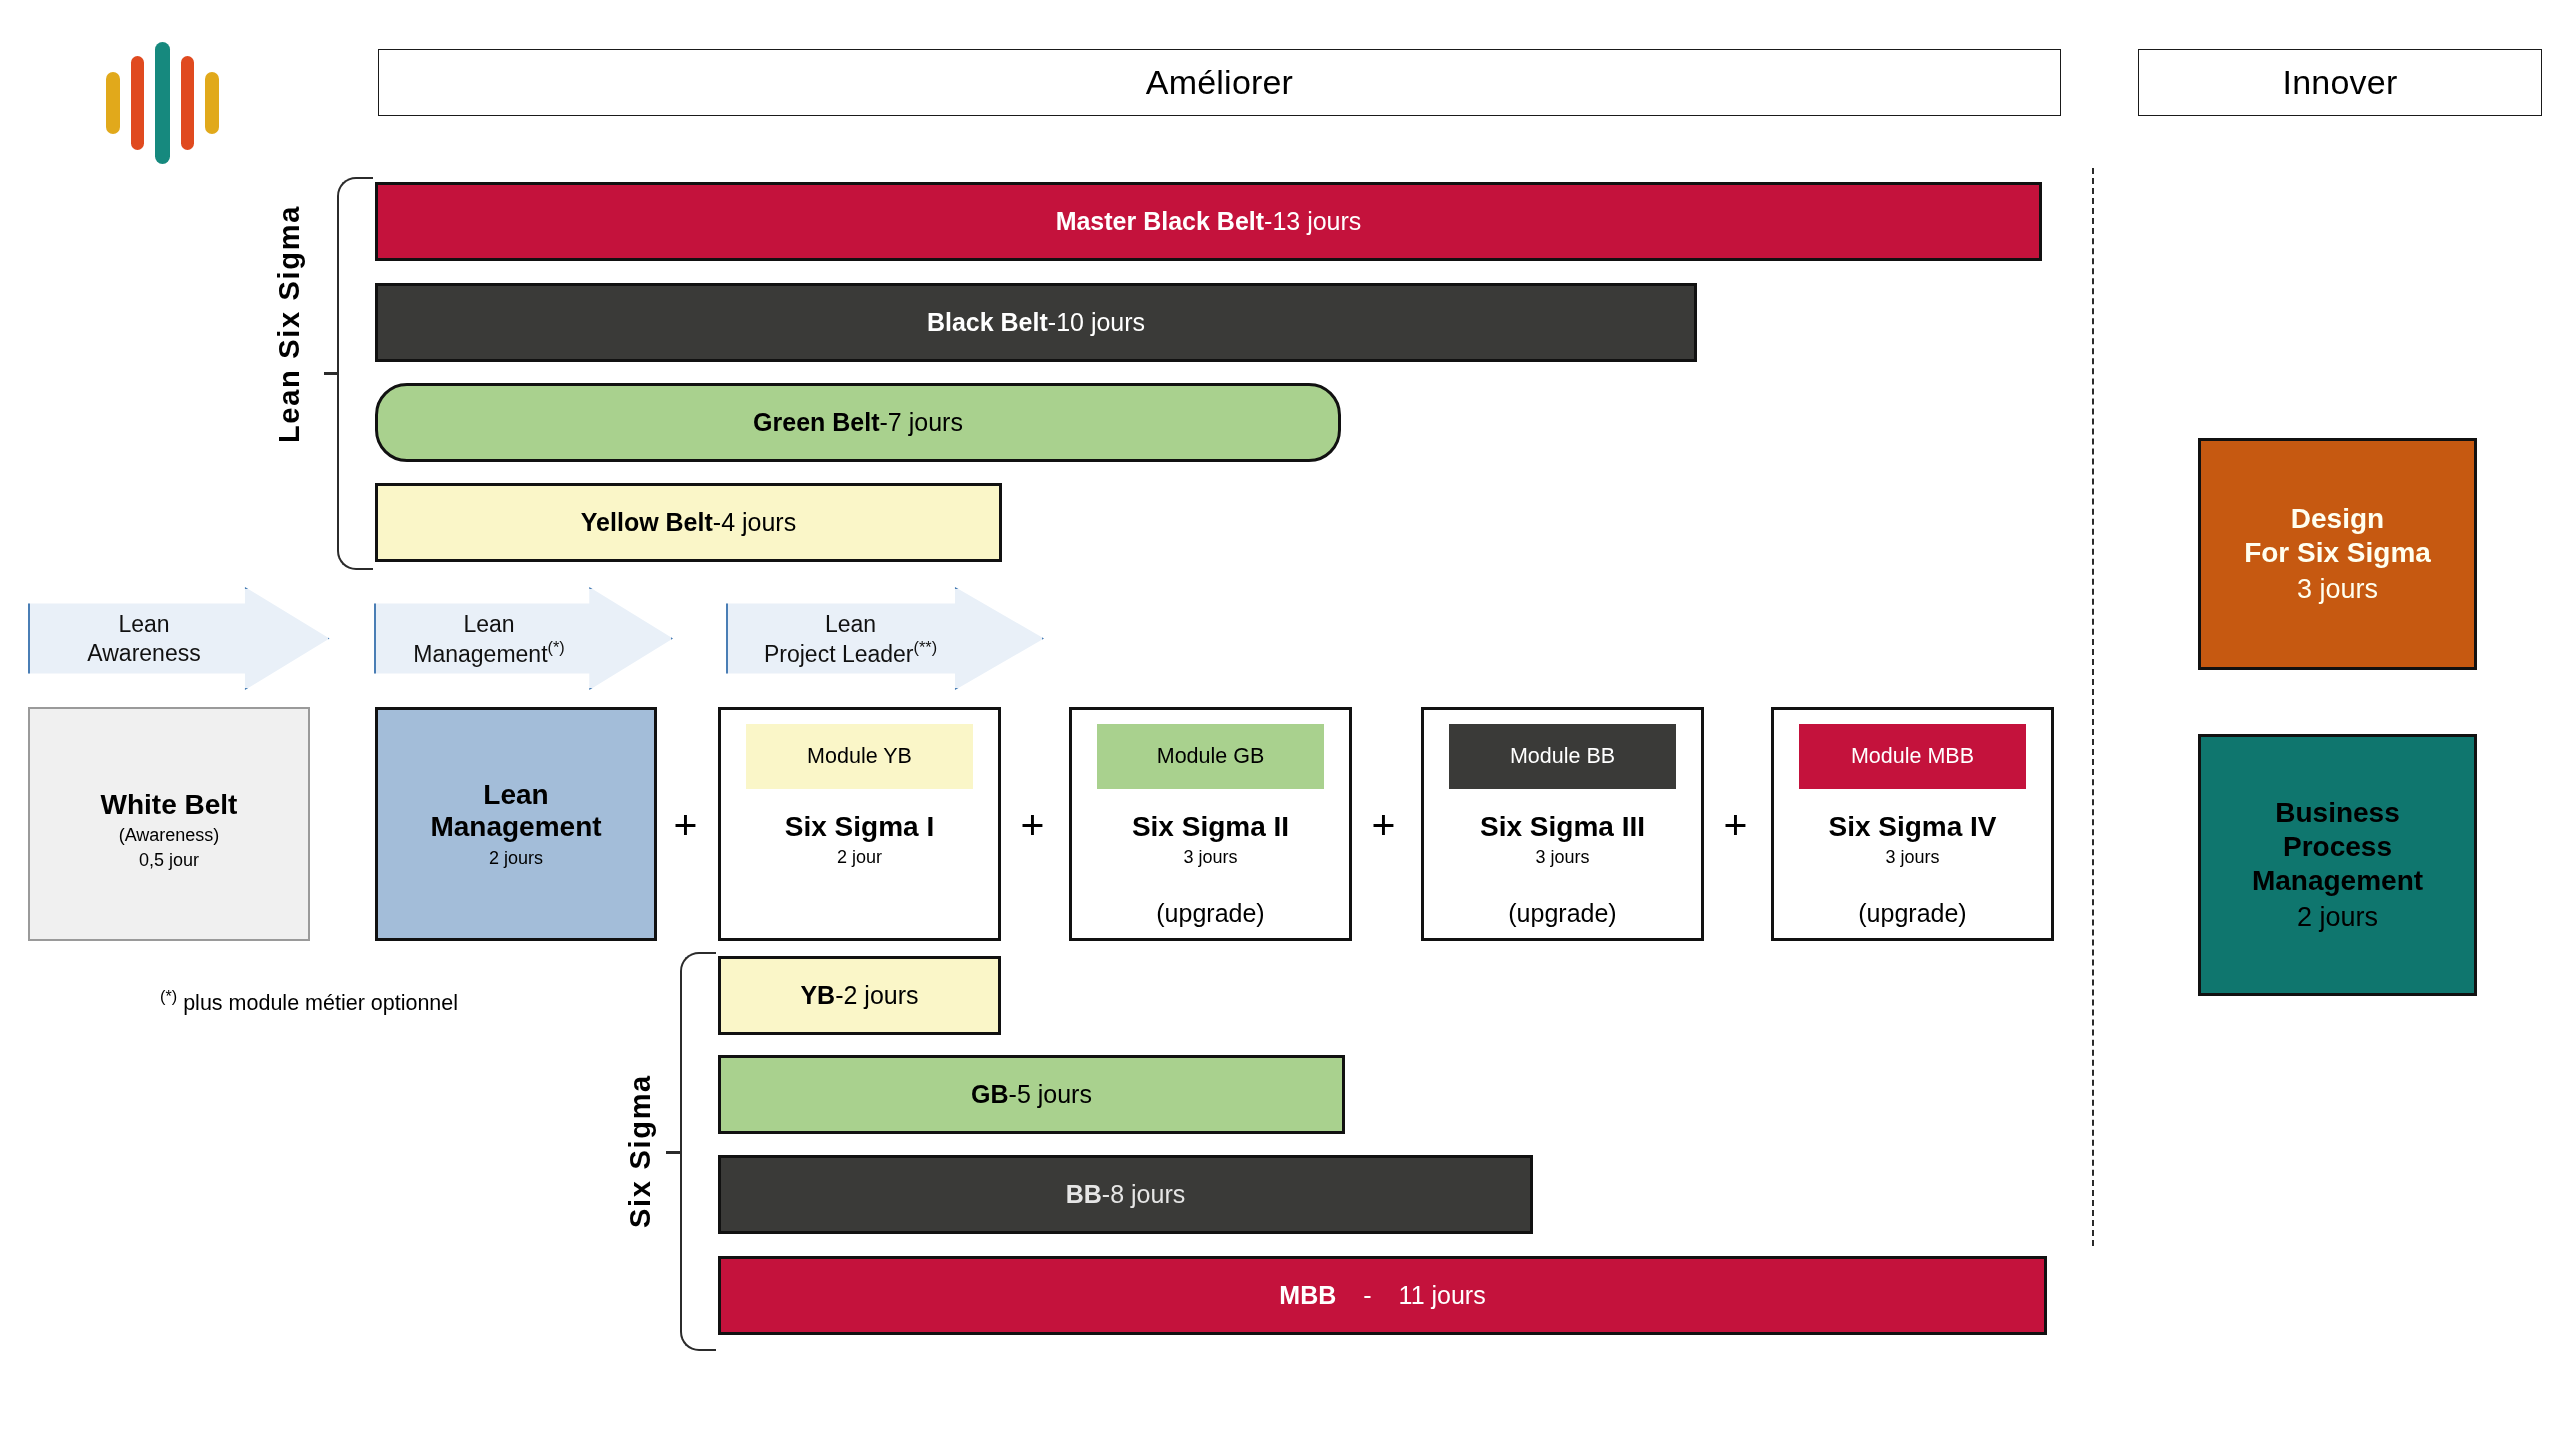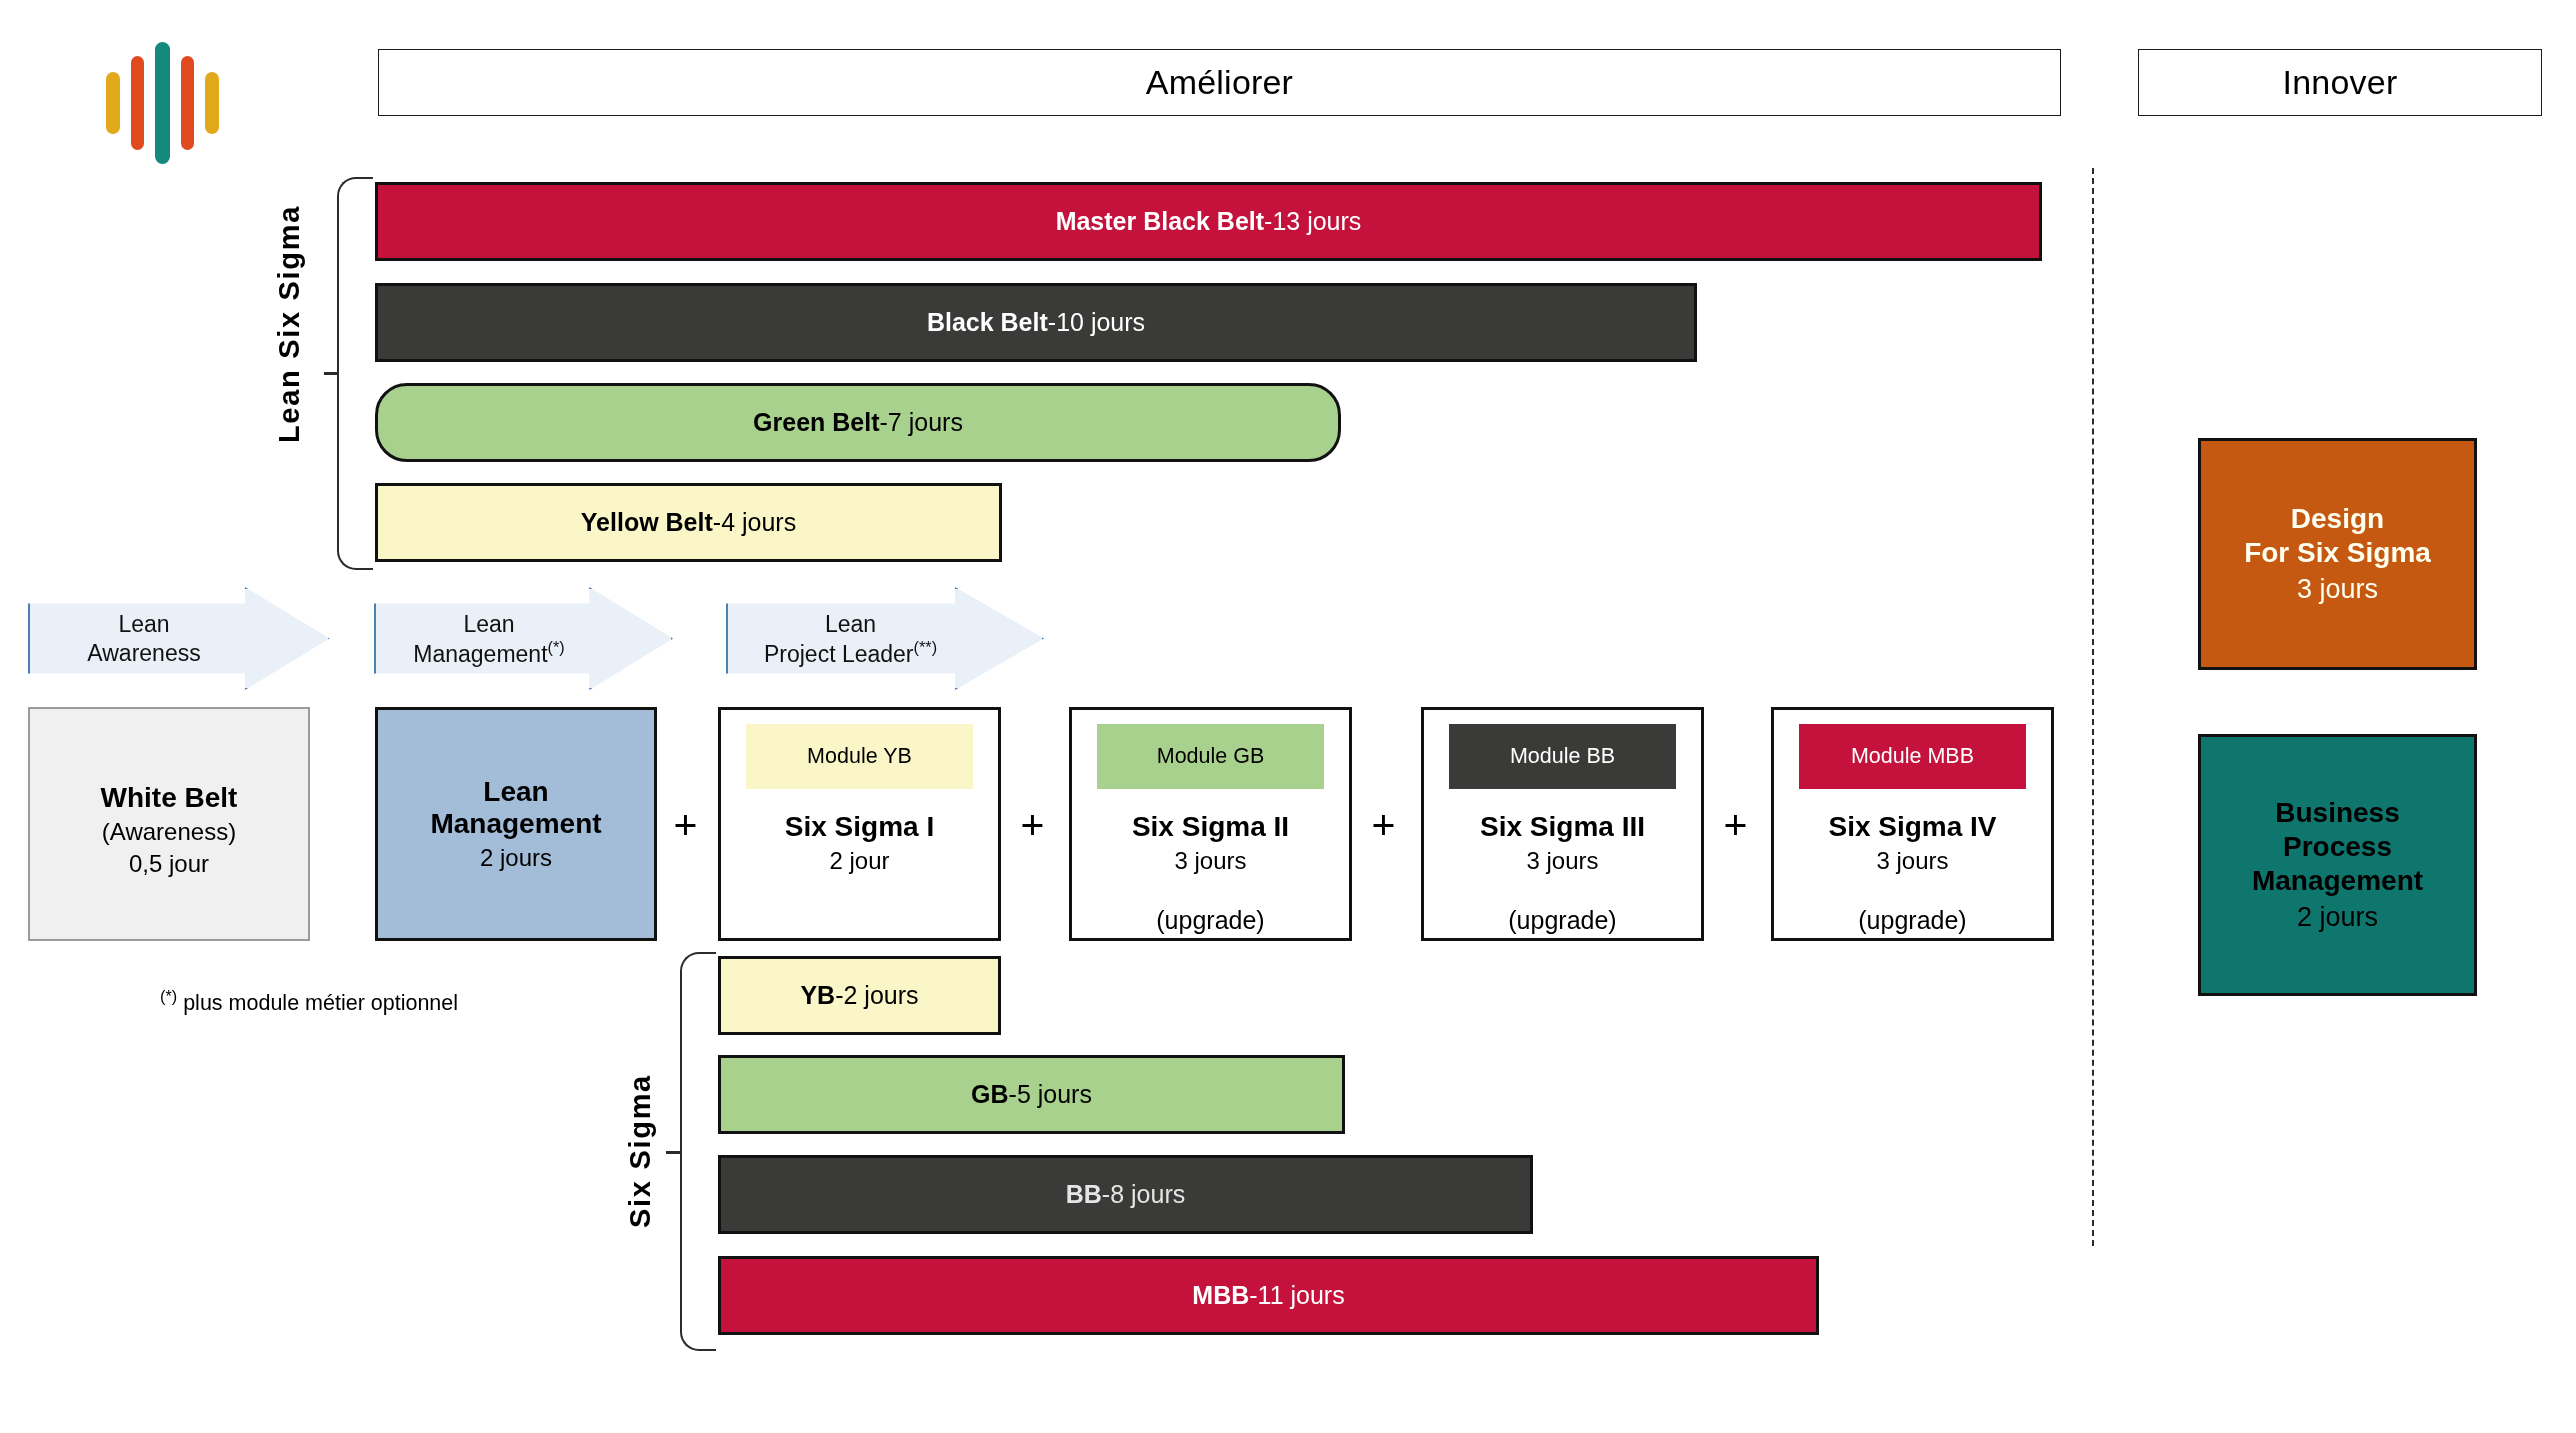--- a/index.html
+++ b/index.html
@@ -66,21 +66,21 @@
   
   .mbox{
     border:3.4px solid #111;background:#fff;
     display:flex;flex-direction:column;align-items:center;
     font-size:26px;text-align:center;
   }
   .mbox .tag{
     width:82%;margin:13.7px auto 0;padding:20px 0;font-size:21.5px;font-weight:normal;
   }
   .mbox .ttl{font-weight:bold;font-size:28px;margin-top:22px;}
-  .mbox .dur{font-size:24px;margin-top:4.3px;}
+  .mbox .dur{font-size:18px;margin-top:4.3px;}
   .mbox .upg{font-size:25px;margin-top:31px;}
 
   .plus{font-size:41px;display:flex;align-items:center;justify-content:center;}
 
   .footnote{font-size:21.5px;line-height:1.42;}
   .footnote sup{font-size:16.3px;}
 
   
   .rbox{
     border:3.4px solid #111;
@@ -228,21 +228,21 @@
     <span class="lt"> - </span>
     <span class="lt">5 jours</span>
 </div>
 
 <div class="abs bar" style="left:718px;top:1155px;width:815px;height:79px;background:#3A3A38;color:#e5e5e5;">
   <b>BB</b>
     <span class="lt"> - </span>
     <span class="lt">8 jours</span>
 </div>
 
-<div class="abs bar" style="left:718px;top:1256px;width:1101px;height:79px;background:#C4123C;color:#fff;">
+<div class="abs bar" style="left:718px;top:1256px;width:1329px;height:79px;background:#C4123C;color:#fff;gap:27px;">
   <b>MBB</b>
     <span class="lt"> - </span>
     <span class="lt">11 jours</span>
 </div>
 
 <div class="abs rbox" style="left:2198px;top:438px;width:279px;height:232px;background:#C65911;color:#FFFFF0;">
   <span class="rt">Design</span>
   <span class="rt">For Six Sigma</span>
   <span class="rd">3 jours</span>
 </div>

